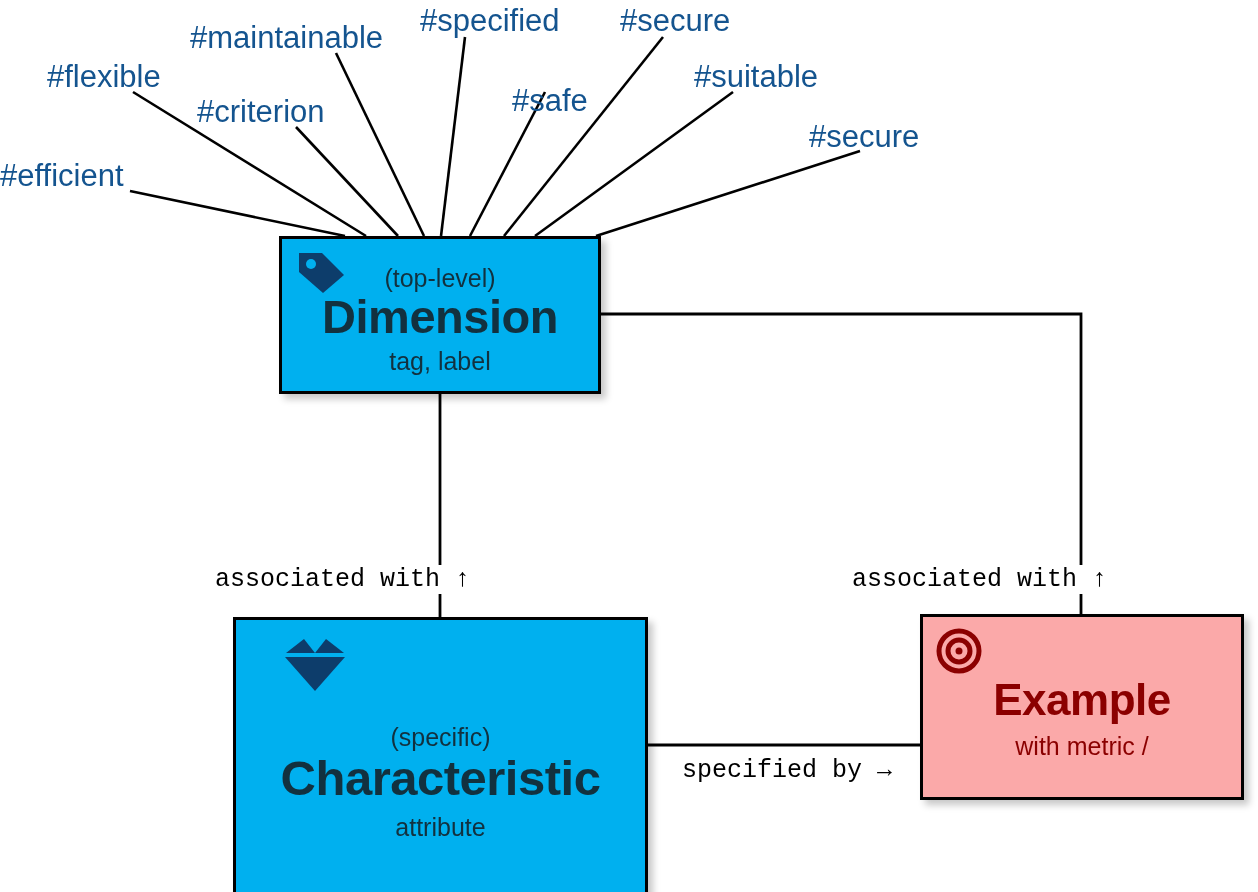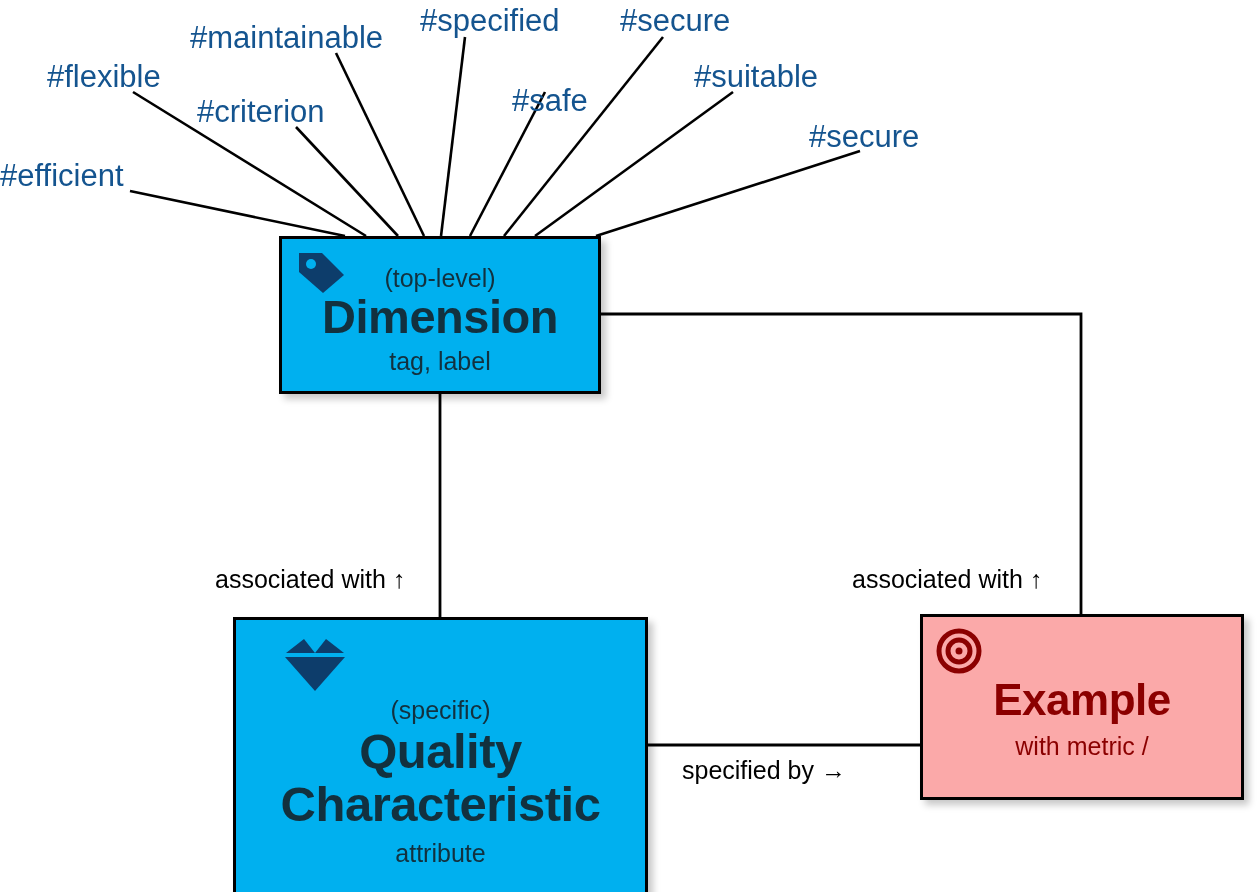--- a/index.html
+++ b/index.html
@@ -114,21 +114,21 @@
 
   
   .edge-label {
     position: absolute;
     color: #000000;
     font-size: 25px;
     line-height: 1;
     white-space: nowrap;
     background: #ffffff;
     padding: 2px 4px;
-    font-family: Liberation Sans, sans-serif;
+    font-family: Liberation Mono, monospace;
   }
   #edge-label-assoc-left  { left: 211px; top: 565px; }
   #edge-label-assoc-right { left: 848px; top: 565px; }
   #edge-label-specified   { left: 678px; top: 756px; }
 </style>
 </head>
 <body>
 
 <div id="canvas">
 
@@ -179,21 +179,20 @@
 
   <div class="node" id="node-quality">
     <span class="node-icon" id="icon-gem">
       <svg width="62" height="56" viewBox="0 0 62 56" xmlns="http://www.w3.org/2000/svg">
         <path d="M2 16 L20 2 L31 16 Z" fill="#0d3d6b"></path>
         <path d="M31 16 L42 2 L60 16 Z" fill="#0d3d6b"></path>
         <path d="M1 20 L61 20 L31 54 Z" fill="#0d3d6b"></path>
       </svg>
     </span>
     <div class="kicker">(specific)</div>
-    <div class="title">Quality</div>
     <div class="title">Characteristic</div>
     <div class="sub">attribute</div>
   </div>
 
   <div class="node" id="node-requirement">
     <span class="node-icon" id="icon-target">
       <svg width="48" height="48" viewBox="0 0 48 48" xmlns="http://www.w3.org/2000/svg">
         <circle cx="24" cy="24" r="20" fill="none" stroke="#8b0000" stroke-width="5"></circle>
         <circle cx="24" cy="24" r="11" fill="none" stroke="#8b0000" stroke-width="5"></circle>
         <circle cx="24" cy="24" r="3.5" fill="#8b0000"></circle>

